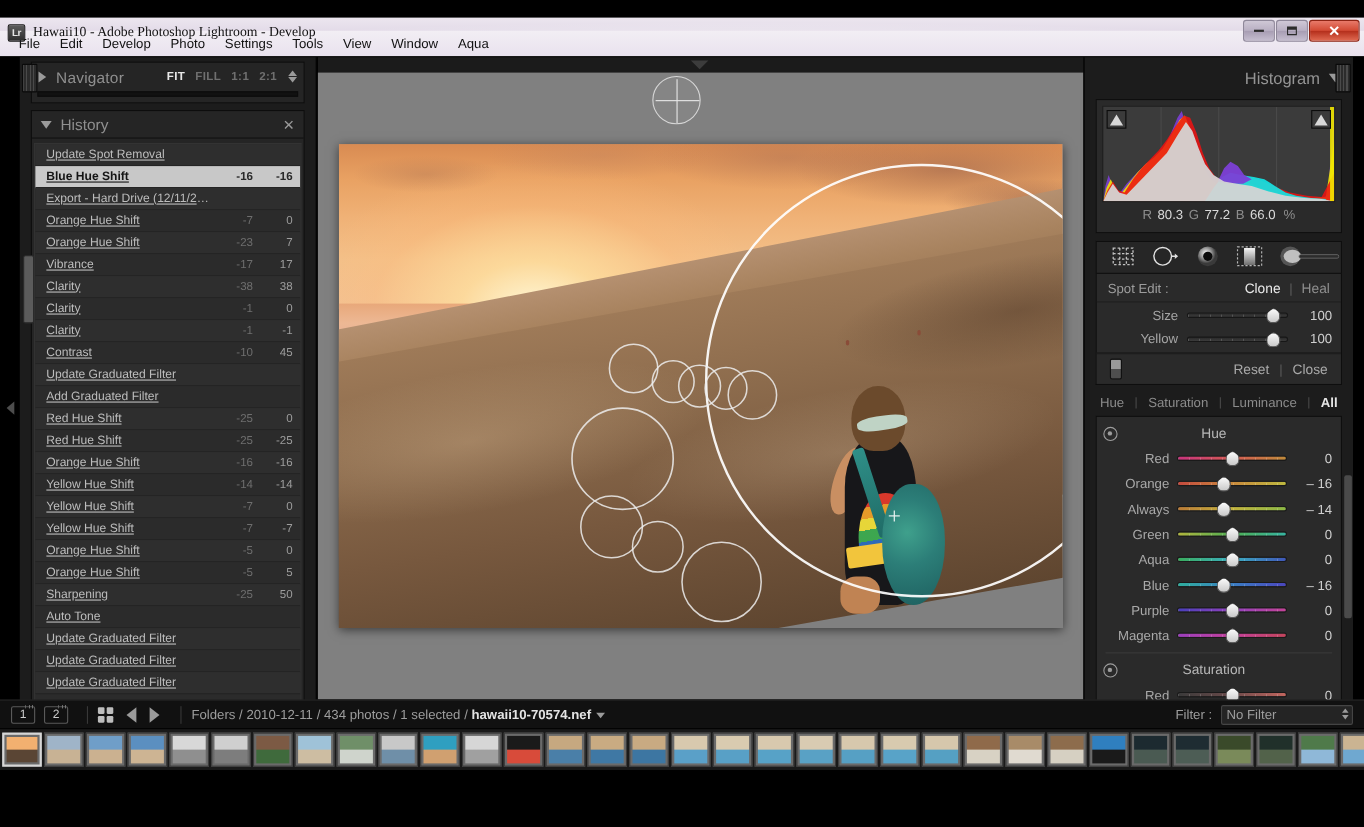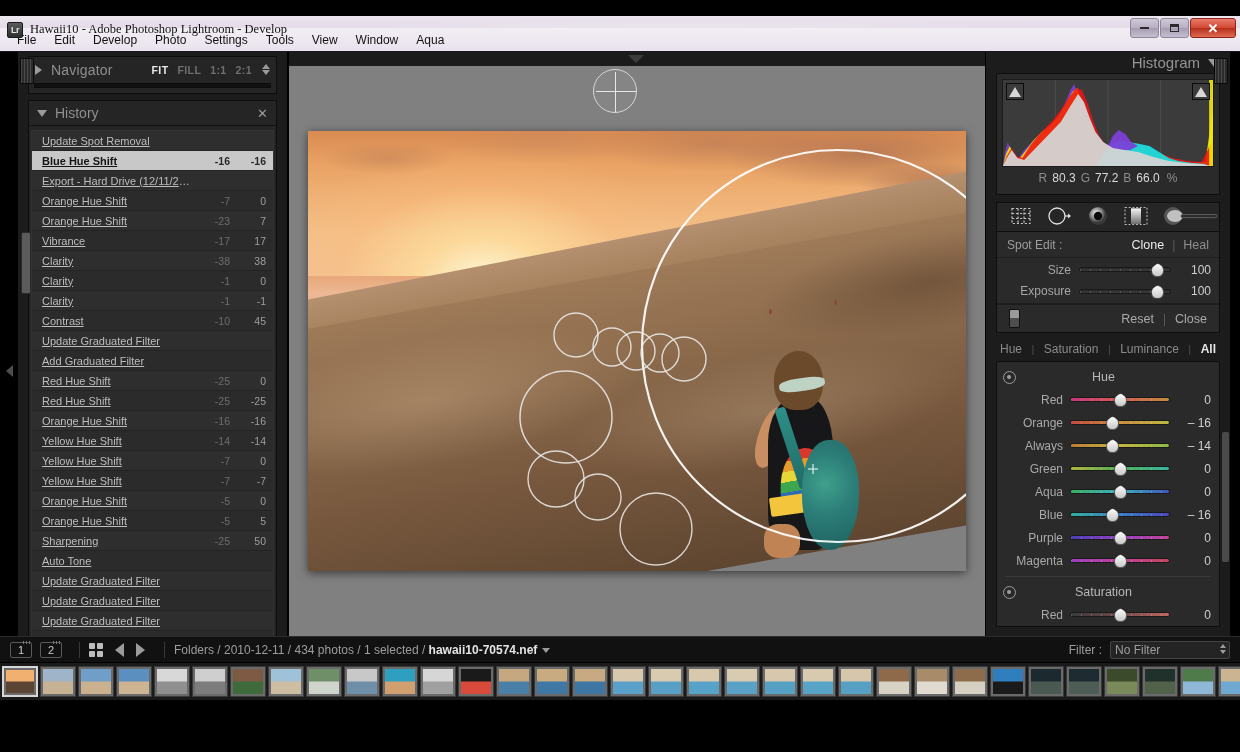--- a/index.html
+++ b/index.html
@@ -361,21 +361,21 @@
     display: flex; align-items: center; justify-content: center;
   }
 
   
   .right-panel {
     position: absolute; left: 985px; top: 0; width: 245px; height: 636px;
     background: #1c1c1c; border-left: 1px solid #000;
   }
   .rp-head {
     display: flex; align-items: center; justify-content: flex-end;
-    height: 21px; padding: 0 10px; gap: 8px;
+    height: 38px; padding: 0 10px; gap: 8px;
   }
   .rp-title { font-size: 15px; color: #949494; }
   .rp-caret {
     width: 0; height: 0;
     border-left: 6px solid transparent; border-right: 6px solid transparent;
     border-top: 8px solid #9a9a9a;
   }
   .hist-box {
     margin: 0 10px; background: #2a2a2a; border: 1px solid #0e0e0e;
     padding: 5px;
@@ -963,21 +963,21 @@
         </div>
         <div class="slider-row">
           <span class="sl-name">Size</span>
           <span class="sl-track">
             <span class="dots"></span>
               <span class="sl-knob" style="left:86%"></span>
           </span>
           <span class="sl-val">100</span>
         </div>
         <div class="slider-row" style="border-bottom:1px solid #1e1e1e;padding-bottom:2px;">
-          <span class="sl-name">Exposure</span>
+          <span class="sl-name">Yellow</span>
           <span class="sl-track">
             <span class="dots"></span>
               <span class="sl-knob" style="left:86%"></span>
           </span>
           <span class="sl-val">100</span>
         </div>
         <div class="reset-row">
           <span class="switch"></span>
           <span class="reset-actions">
             <span class="ra">Reset</span>

